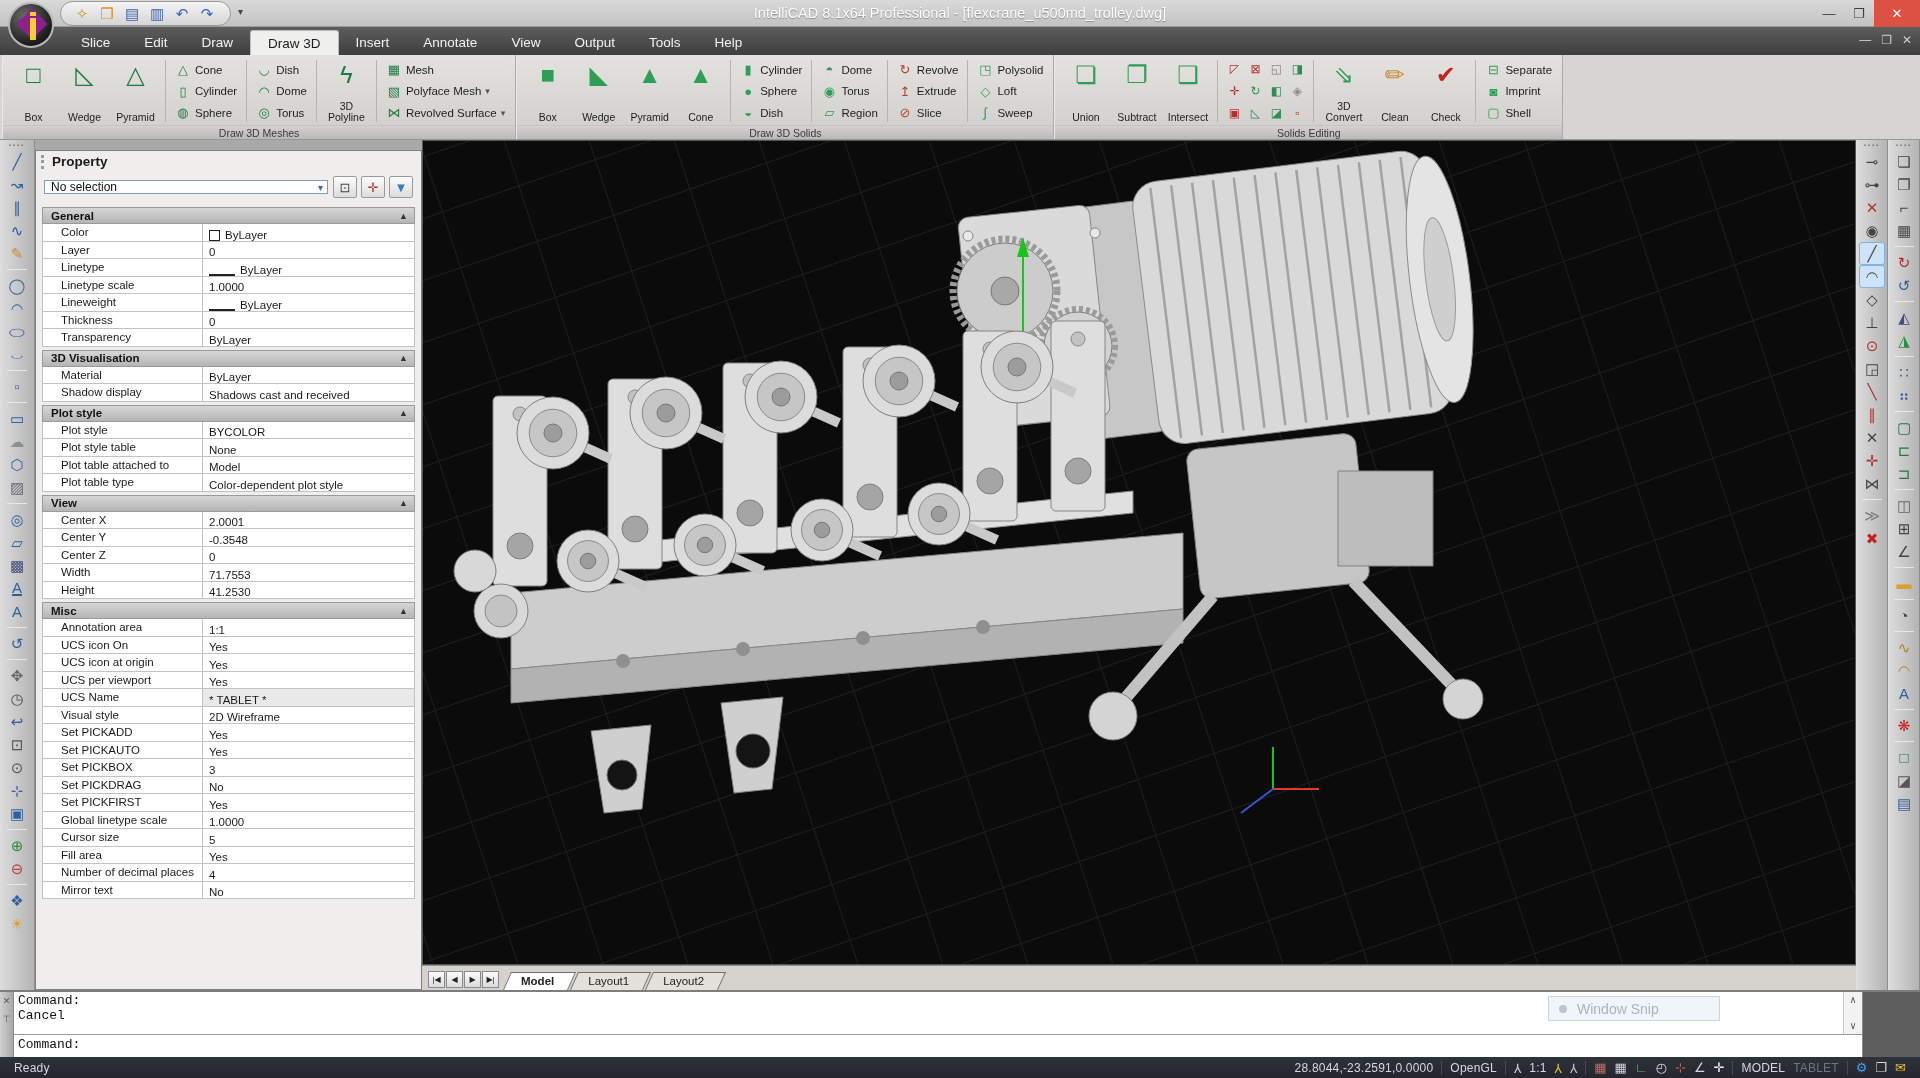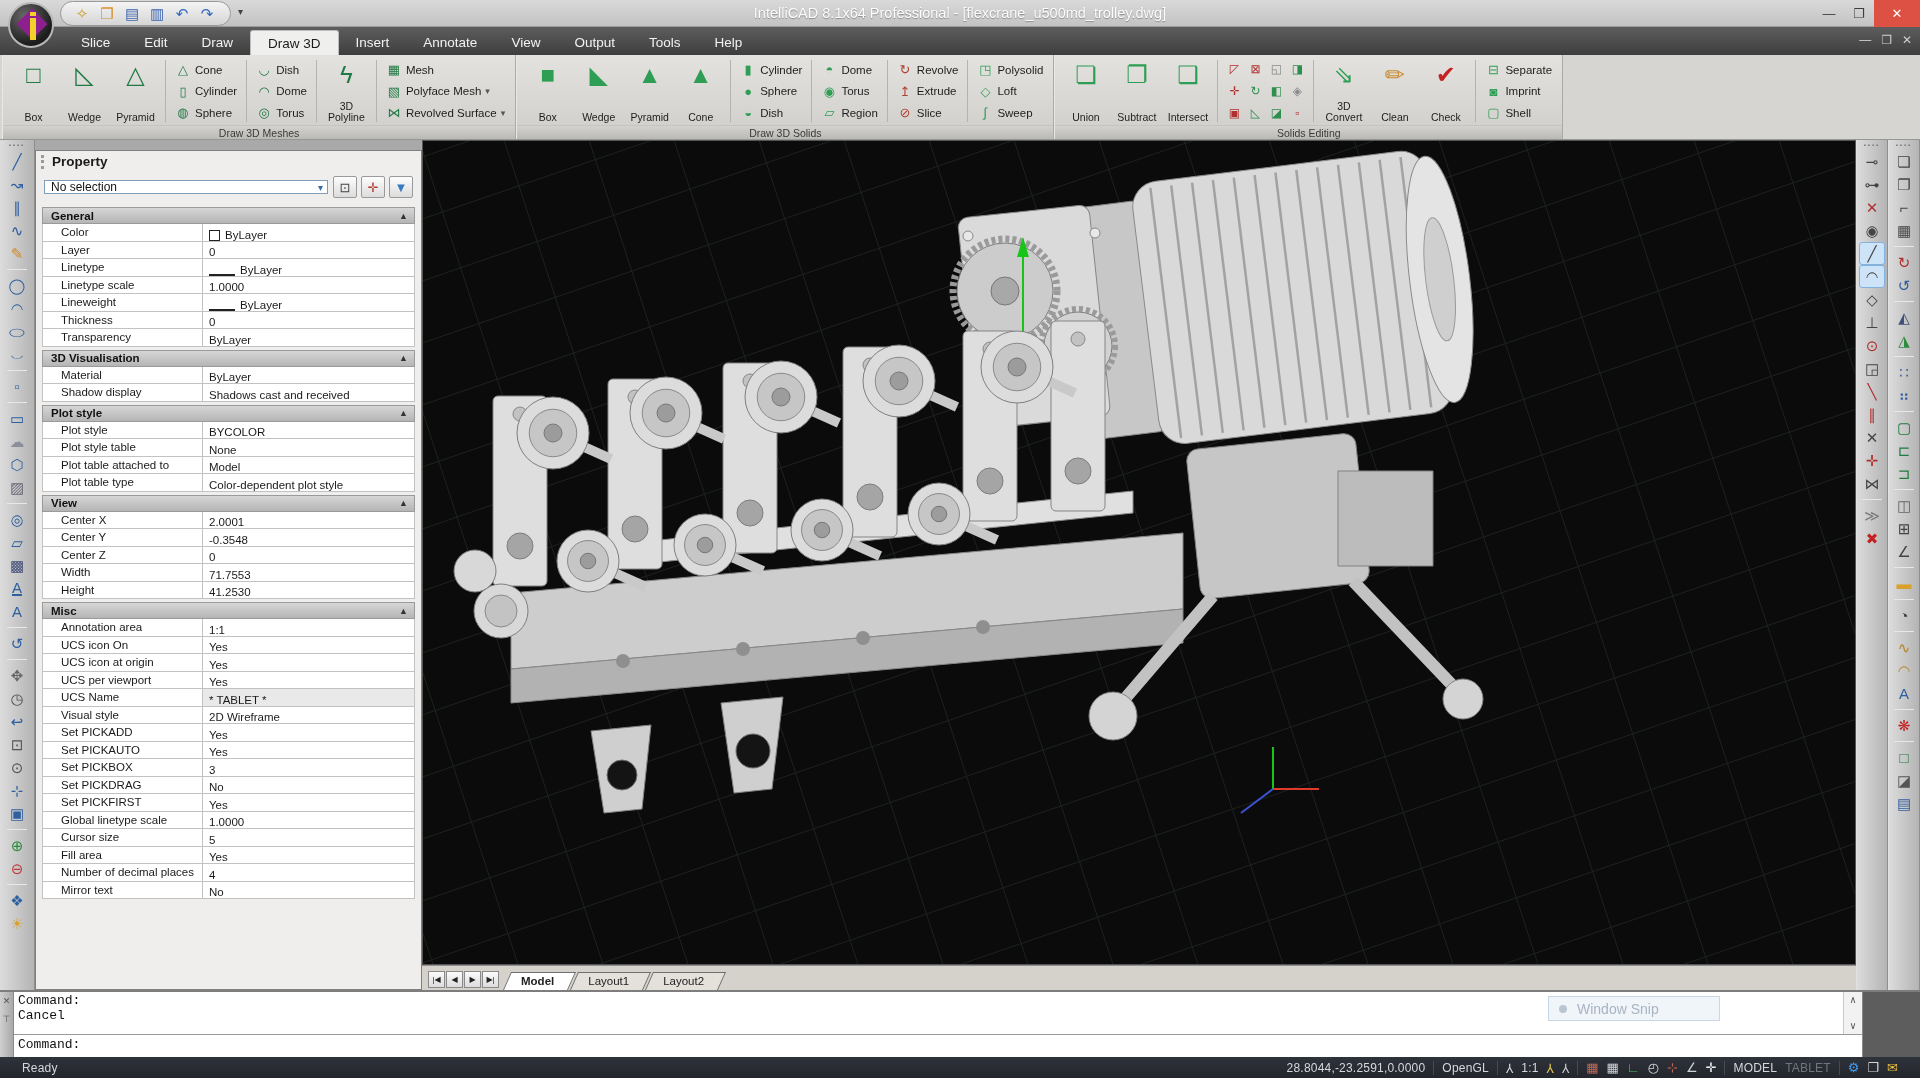--- a/index.html
+++ b/index.html
@@ -96,21 +96,21 @@
   .cmd-main { flex:1; display:flex; flex-direction:column; font-family:"Liberation Mono",monospace; }
   .cmd-hist-row { flex:1; display:flex; border-bottom:1px solid #9a9a9a; }
   .cmd-hist { flex:1; padding:1px 4px; font-size:13px; line-height:15px; color:#111; }
   .cmd-scroll { width:19px; background:#f2f2f2; border-left:1px solid #c9c9c9; display:flex; flex-direction:column; justify-content:space-between; align-items:center; padding:2px 0; color:#555; font-size:10px; }
   .cmd-input { height:22px; padding:2px 4px; font-size:13px; color:#111; }
   .cmd-gray { width:58px; background:#5d5d5d; border-left:1px solid #8a8a8a; }
   .ghost-snip { position:absolute; left:1548px; top:4px; width:172px; height:25px; display:flex; align-items:center; gap:10px; padding-left:10px; background:rgba(215,228,240,.38); border:1px solid rgba(130,160,190,.35); color:rgba(95,115,140,.5); font-size:14px; font-family:"Liberation Sans",sans-serif; }
   .ghost-snip .dot { width:8px; height:8px; border-radius:50%; background:rgba(120,140,160,.45); }
 
   
-  .status { height:21px; flex:none; background:linear-gradient(#2e323a,#23262c); display:flex; align-items:center; color:#d5d8dd; font-size:12px; padding:0 22px; gap:8px;justify-content:space-between; }
+  .status { height:21px; flex:none; background:linear-gradient(#2e323a,#23262c); display:flex; align-items:center; color:#d5d8dd; font-size:12px; padding:0 14px; gap:8px;justify-content:space-between; }
   .st-right { margin-left:auto; display:flex; align-items:center; gap:8px; }
   .st-sep { width:1px; height:14px; background:#454b55; }
   .st-icon { font-size:13px; display:flex; align-items:center; gap:2px; }
   .st-text { letter-spacing:.2px; }
 </style>
 </head>
 <body>
 
 <div id="app">
 

